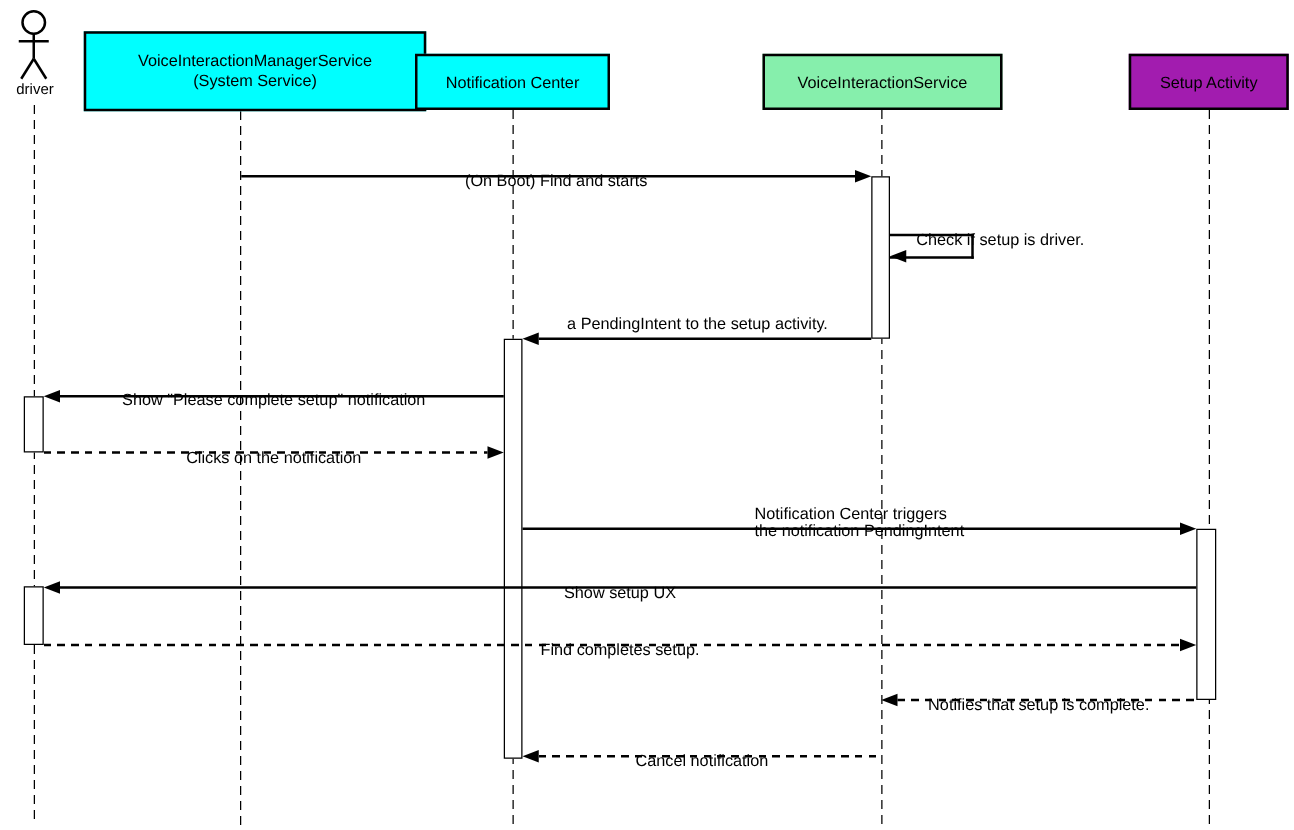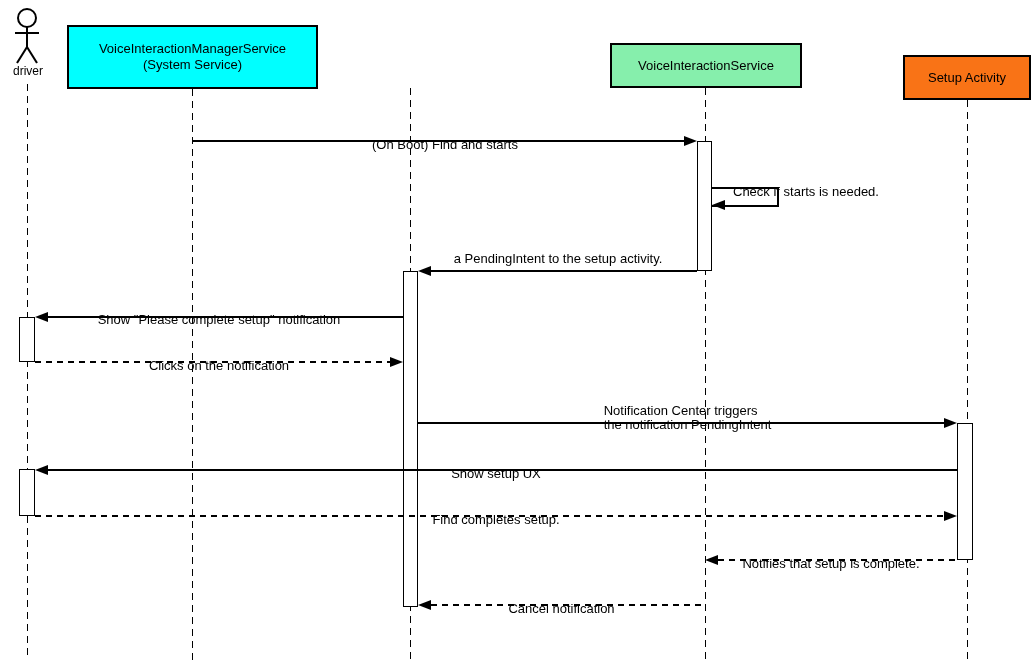--- a/index.html
+++ b/index.html
@@ -63,45 +63,48 @@
     <svg style="position:absolute;left:7px;top:7px;" width="42" height="58" viewBox="0 0 42 58">
       <circle cx="20" cy="11" r="9" fill="none" stroke="#000" stroke-width="2"></circle>
       <line x1="20" y1="20" x2="20" y2="40" stroke="#000" stroke-width="2"></line>
       <line x1="8" y1="26" x2="32" y2="26" stroke="#000" stroke-width="2"></line>
       <line x1="20" y1="40" x2="10" y2="56" stroke="#000" stroke-width="2"></line>
       <line x1="20" y1="40" x2="30" y2="56" stroke="#000" stroke-width="2"></line>
     </svg>
     <div class="actor-label" style="left:0;top:64px;width:56px;">driver</div>
   </div>
 
-  <div class="participant" style="left: 67px; top: 25px; width: 251px; height: 64px; background: rgb(0, 255, 255);">
+  <div class="participant" style="left: 67px; top: 25px; width: 274px; height: 64px; background: rgb(0, 255, 255);">
     <span>VoiceInteractionManagerService</span>
     <span>(System Service)</span>
+  </div>
+  <div class="participant" style="left: 332px; top: 43px; width: 156px; height: 45px; background: rgb(0, 255, 255);">
+    <span>Notification Center</span>
   </div>
   <div class="participant" style="left: 610px; top: 43px; width: 192px; height: 45px; background: #86efac;">
     <span>VoiceInteractionService</span>
   </div>
-  <div class="participant" style="left: 903px; top: 55px; width: 128px; height: 45px; background: #f97316;">
+  <div class="participant" style="left: 903px; top: 43px; width: 128px; height: 45px; background: #a21caf;">
     <span>Setup Activity</span>
   </div>
 
   <div class="activation" style="left:697px;top:141px;width:15px;height:130px;"></div>
   <div class="activation" style="left:403px;top:271px;width:15px;height:336px;"></div>
   <div class="activation" style="left:19px;top:317px;width:16px;height:45px;"></div>
   <div class="activation" style="left:19px;top:469px;width:16px;height:47px;"></div>
   <div class="activation" style="left:957px;top:423px;width:16px;height:137px;"></div>
 
   <div>
     <div class="mline-solid" style="left:193px;top:140px;width:492px;"></div>
     <div class="arrow-right" style="left:684px;top:136px;"></div>
     <div class="msg-label" style="left:193px;top:122px;width:504px;">(On Boot) Find and starts</div>
   </div>
 
   <div>
-    <div class="msg-label" style="left:733px;top:169px;text-align:left;">Check if starts is needed.</div>
+    <div class="msg-label" style="left:733px;top:169px;text-align:left;">Check if setup is driver.</div>
     <div class="self-loop" style="left:712px;top:187px;width:67px;height:20px;"></div>
     <div class="arrow-left" style="left:712px;top:200px;"></div>
   </div>
 
   <div>
     <div class="mline-solid" style="left:431px;top:270px;width:266px;"></div>
     <div class="arrow-left" style="left:418px;top:266px;"></div>
     <div class="msg-label" style="left:418px;top:236px;width:280px;">
       <span class="block">
         <span style="display:block;">a PendingIntent to the setup activity.</span>

